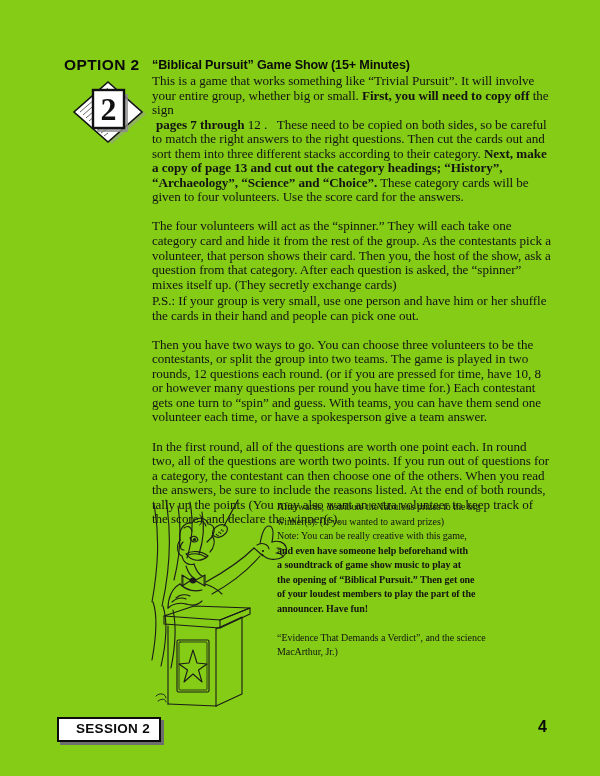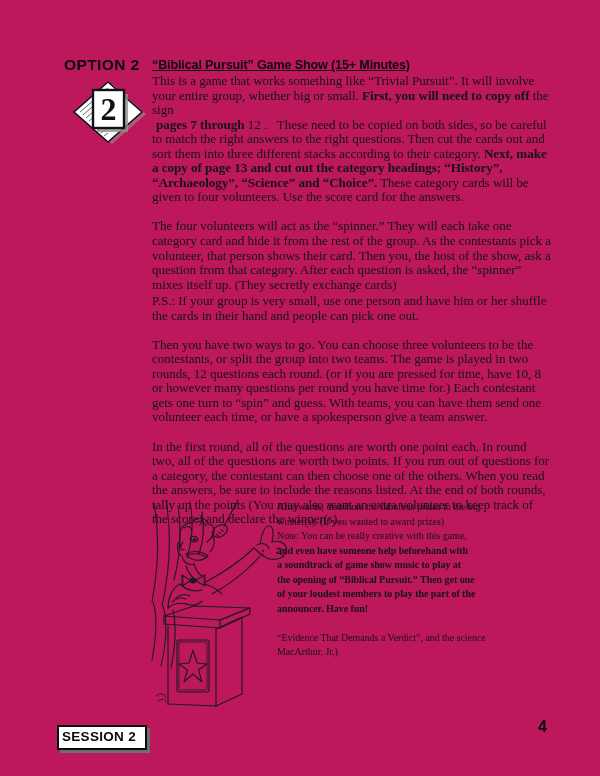--- a/index.html
+++ b/index.html
@@ -14,21 +14,21 @@
     position: relative;
     overflow: hidden;
     font-family: "Liberation Serif", "DejaVu Serif", serif;
     color: #111111;
     -webkit-font-smoothing: antialiased;
   }
 
   .page {
     position: absolute;
     inset: 0;
-    background: #be185d;
+    background: #84cc16;
   }
 
   
   .option-block {
     position: absolute;
     left: 64px;
     top: 56px;
     width: 90px;
   }
   .option-label {
@@ -56,21 +56,20 @@
     width: 400px;
   }
   .headline {
     font-family: "Liberation Sans", "DejaVu Sans", sans-serif;
     font-weight: bold;
     font-size: 12.6px;
     line-height: 15px;
     letter-spacing: -0.15px;
     color: #0b0b0b;
     margin: 0 0 1px 0;
-    text-decoration: underline;
   }
   p.para {
     margin: 0;
     font-size: 13.1px;
     line-height: 14.55px;
     text-align: left;
     color: #131313;
     letter-spacing: -0.05px;
   }
   p.para + p.para { margin-top: 2px; }
@@ -114,31 +113,30 @@
     height: 212px;
     pointer-events: none;
   }
   .illustration svg { display: block; }
 
   
   .footer-badge {
     position: absolute;
     left: 57px;
     top: 717px;
-    padding: 3px 9px 4px 3px;
+    padding: 3px 9px 4px 17px;
     border: 2.2px solid #0b0b0b;
     background: #ffffff;
     box-shadow: 3px 3px 0 0 #6e6e6e;
     font-family: "Liberation Sans", "DejaVu Sans", sans-serif;
     font-weight: bold;
     font-size: 13.5px;
     letter-spacing: 0.3px;
     color: #0b0b0b;
     line-height: 1.05;
-    margin-top: 8px;
   }
   .page-number {
     position: absolute;
     right: 53px;
     top: 718px;
     font-family: "Liberation Sans", "DejaVu Sans", sans-serif;
     font-weight: bold;
     font-size: 16px;
     color: #0b0b0b;
   }

